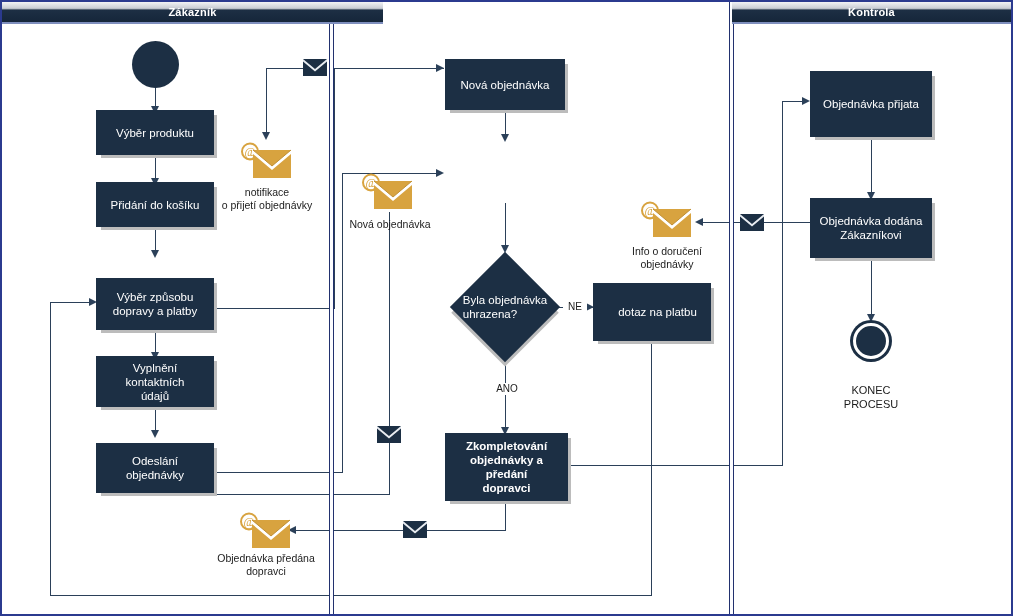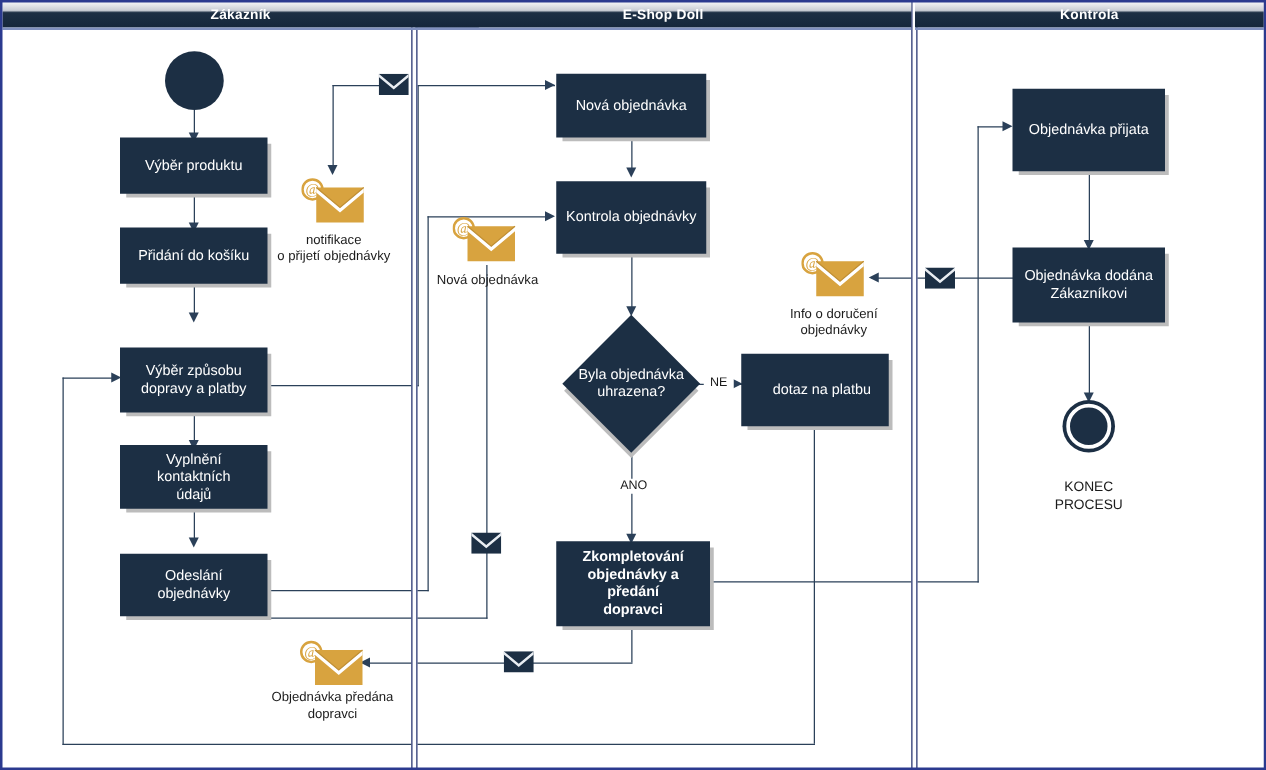--- a/index.html
+++ b/index.html
@@ -36,21 +36,21 @@
   
   .gateway{position:absolute;}
   .gateway .dshape{
     position:absolute;left:0;top:0;width:100%;height:100%;
     background:#1c2f44;transform:rotate(45deg);
     box-shadow:4px 4px 0 -1px #bcbcbc;
   }
   .gateway .dlabel{
     position:absolute;left:-6px;top:0;width:calc(100% + 12px);height:100%;
     display:flex;align-items:center;justify-content:center;
-    color:#ffffff;font-size:11.5px;line-height:14px;text-align:center;
+    color:#ffffff;font-size:11.5px;line-height:14px;text-align:left;
   }
 
   
   .start-ev{position:absolute;border-radius:50%;background:#1c2f44;}
   .end-ev{position:absolute;border-radius:50%;background:#1c2f44;
     border:3px solid #ffffff;box-shadow:0 0 0 3px #1c2f44;}
 
   
   .ln{position:absolute;background:#2b4059;}
   .lh{height:1px;}
@@ -156,23 +156,20 @@
 
   <div class="ln lh" style="left:697px;top:222px;width:115px;"></div>
   <div class="arw arw-l" style="left:695px;top:217.5px;"></div>
 
   <div class="lane-sep" style="left:329px;"></div>
   <div class="lane-sep" style="left:729px;"></div>
 
   <div class="lane-header" style="left:2px;width:381px;">
     <span>Zákazník</span>
   </div>
-  <div class="lane-header" style="left:332px;width:397px;">
-    <span>E-Shop Doll</span>
-  </div>
   <div class="lane-header" style="left:732px;width:279px;">
     <span>Kontrola</span>
   </div>
 
   <div class="start-ev" style="left:132px;top:41px;width:47px;height:47px;"></div>
 
   <div class="task" style="left:96px;top:110px;width:118px;height:45px;">
     <span>Výběr produktu</span>
   </div>
 
@@ -215,23 +212,20 @@
       <path d="M12 8 L31 24 L50 8" fill="none" stroke="#c08f33" stroke-width="1"></path>
     </svg>
   </div>
   <div class="cap" style="left:191px;top:552px;width:150px;">Objednávka předána
 dopravci</div>
 
   <div class="task" style="left:445px;top:59px;width:120px;height:51px;">
     <span>Nová objednávka</span>
   </div>
 
-  <div class="task" style="left:445px;top:145px;width:120px;height:58px;">
-    <span>Kontrola objednávky</span>
-  </div>
 
   <div class="gateway" style="left:466px;top:268px;width:78px;height:78px;">
     <div class="dshape"></div>
     <div class="dlabel" style="white-space:pre-line;">Byla objednávka
 uhrazena?</div>
   </div>
 
   <div class="edge-lbl" style="left:563px;top:301px;width:22px;">NE</div>
   <div class="edge-lbl" style="left:493px;top:383px;width:26px;">ANO</div>
 

